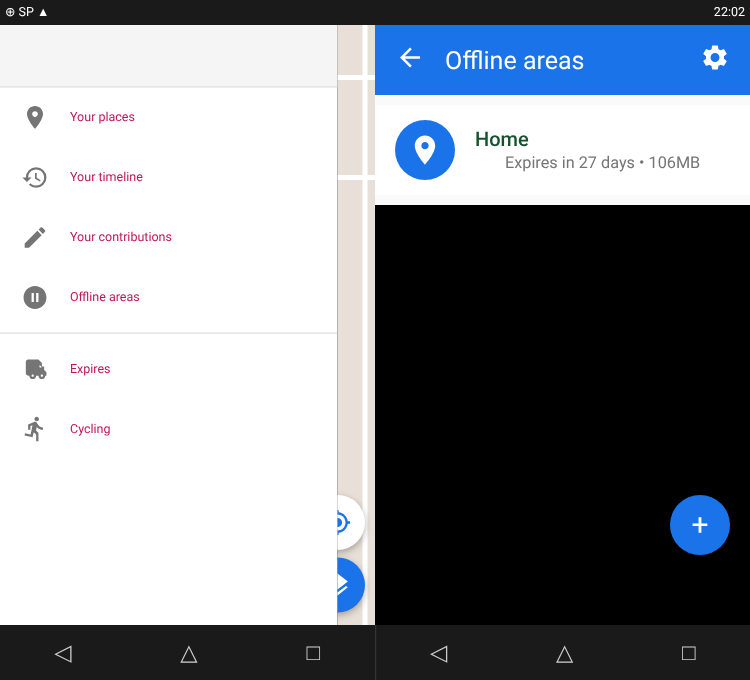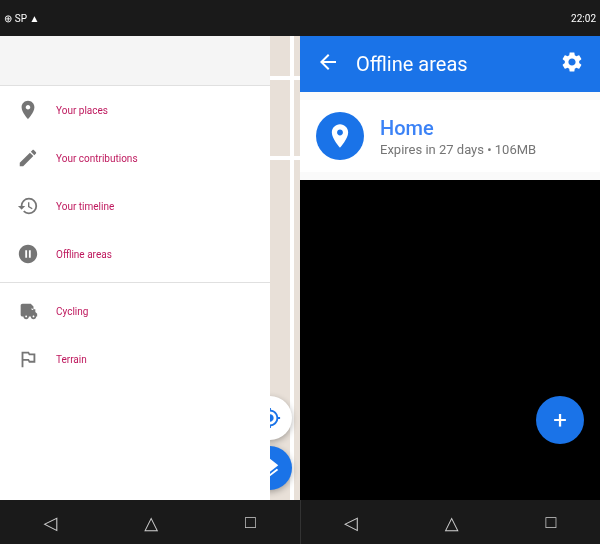--- a/index.html
+++ b/index.html
@@ -11,21 +11,21 @@
       background: #000;
       display: flex;
       flex-direction: column;
     }
 
     
     .status-bar {
       display: flex;
       justify-content: space-between;
       align-items: center;
-      height: 36px;
+      height: 20px;
       background: #1a1a1a;
       padding: 0 4px;
       font-size: 10px;
       color: #fff;
     }
     .status-left, .status-right {
       display: flex;
       align-items: center;
       gap: 3px;
     }
@@ -203,29 +203,30 @@
       color: #fff;
       font-size: 24px;
       flex-shrink: 0;
     }
 
     .offline-item-info {
       flex: 1;
     }
 
     .offline-item-name {
-      font-size: 20px;
-      color: #3b82f6;
+      font-size: 16px;
+      color: #14532d;
       font-weight: 500;
     }
 
     .offline-item-meta {
       font-size: 13px;
       color: #757575;
       margin-top: 2px;
+      margin-left: 24px;
     }
 
     .offline-fab {
       position: absolute;
       bottom: 56px;
       right: 16px;
       width: 48px;
       height: 48px;
       border-radius: 50%;
       background: #1a73e8;
@@ -302,66 +303,66 @@
           <svg class="icon-svg" viewBox="0 0 24 24" fill="#757575">
             <path d="M12 2C8.13 2 5 5.13 5 9c0 5.25 7 13 7 13s7-7.75 7-13c0-3.87-3.13-7-7-7zm0 9.5c-1.38 0-2.5-1.12-2.5-2.5S10.62 6.5 12 6.5s2.5 1.12 2.5 2.5S13.38 11.5 12 11.5z"></path>
           </svg>
         </div>
         <span class="drawer-item-label">Your places</span>
       </div>
 
       <div class="drawer-item">
         <div class="drawer-item-icon">
           <svg class="icon-svg" viewBox="0 0 24 24" fill="#757575">
+            <path d="M13 3a9 9 0 0 0-9 9H1l3.89 3.89.07.14L9 12H6c0-3.87 3.13-7 7-7s7 3.13 7 7-3.13 7-7 7c-1.93 0-3.68-.79-4.94-2.06l-1.42 1.42A8.954 8.954 0 0 0 13 21a9 9 0 0 0 0-18zm-1 5v5l4.28 2.54.72-1.21-3.5-2.08V8H12z"></path>
+          </svg>
+        </div>
+        <span class="drawer-item-label">Your timeline</span>
+      </div>
+
+      <div class="drawer-item">
+        <div class="drawer-item-icon">
+          <svg class="icon-svg" viewBox="0 0 24 24" fill="#757575">
             <path d="M3 17.25V21h3.75L17.81 9.94l-3.75-3.75L3 17.25zM20.71 7.04c.39-.39.39-1.02 0-1.41l-2.34-2.34c-.39-.39-1.02-.39-1.41 0l-1.83 1.83 3.75 3.75 1.83-1.83z"></path>
           </svg>
         </div>
         <span class="drawer-item-label">Your contributions</span>
       </div>
 
       <div class="drawer-item">
         <div class="drawer-item-icon">
           <svg class="icon-svg" viewBox="0 0 24 24" fill="#757575">
-            <path d="M13 3a9 9 0 0 0-9 9H1l3.89 3.89.07.14L9 12H6c0-3.87 3.13-7 7-7s7 3.13 7 7-3.13 7-7 7c-1.93 0-3.68-.79-4.94-2.06l-1.42 1.42A8.954 8.954 0 0 0 13 21a9 9 0 0 0 0-18zm-1 5v5l4.28 2.54.72-1.21-3.5-2.08V8H12z"></path>
-          </svg>
-        </div>
-        <span class="drawer-item-label">Your timeline</span>
-      </div>
-
-      <div class="drawer-item">
-        <div class="drawer-item-icon">
-          <svg class="icon-svg" viewBox="0 0 24 24" fill="#757575">
             <path d="M12 2C6.48 2 2 6.48 2 12s4.48 10 10 10 10-4.48 10-10S17.52 2 12 2zm-1 14H9V8h2v8zm4 0h-2V8h2v8z"></path>
           </svg>
         </div>
         <span class="drawer-item-label">Offline areas</span>
       </div>
 
       <div class="drawer-divider"></div>
 
       <div class="drawer-item">
         <div class="drawer-item-icon">
           <svg class="icon-svg" viewBox="0 0 24 24" fill="#757575">
             <path d="M20 10h-2V7l-3-3H6C4.9 4 4 4.9 4 6v10c0 1.1.9 2 2 2h1c0 1.66 1.34 3 3 3s3-1.34 3-3h2c0 1.66 1.34 3 3 3s3-1.34 3-3h1v-3l-2-2zM10 19c-.55 0-1-.45-1-1s.45-1 1-1 1 .45 1 1-.45 1-1 1zm8 0c-.55 0-1-.45-1-1s.45-1 1-1 1 .45 1 1-.45 1-1 1zm-2-7V8.5l1.96 2.5H16z"></path>
           </svg>
         </div>
+        <span class="drawer-item-label">Expires</span>
+      </div>
+
+
+      <div class="drawer-item">
+        <div class="drawer-item-icon">
+          <svg class="icon-svg" viewBox="0 0 24 24" fill="#757575">
+            <path d="M13.49 5.48c1.1 0 2-.9 2-2s-.9-2-2-2-2 .9-2 2 .9 2 2 2zm-3.6 13.9l1-4.4 2.1 2v6h2v-7.5l-2.1-2 .6-3c1.3 1.5 3.3 2.5 5.5 2.5v-2c-1.9 0-3.5-1-4.3-2.4l-1-1.6c-.4-.6-1-1-1.7-1-.3 0-.5.1-.8.1l-5.2 2.2v4.7h2v-3.4l1.8-.7-1.6 8.1-4.9-1-.4 2 7 1.4z"></path>
+          </svg>
+        </div>
         <span class="drawer-item-label">Cycling</span>
       </div>
 
 
-
-
-      <div class="drawer-item">
-        <div class="drawer-item-icon">
-          <svg class="icon-svg" viewBox="0 0 24 24" fill="#757575">
-            <path d="M14 6l-1-2H5v17h2v-7h5l1 2h7V6h-6zm4 8h-4l-1-2H7V6h5l1 2h5v6z"></path>
-          </svg>
-        </div>
-        <span class="drawer-item-label">Terrain</span>
-      </div>
 
     </div>
   </div>
 
   <div class="map-bg">
 
     <div class="map-road-h" style="top: 40px;"></div>
     <div class="map-road-h" style="top: 120px;"></div>
     <div class="map-road-v" style="left: 20px;"></div>
     <div class="map-fab">

